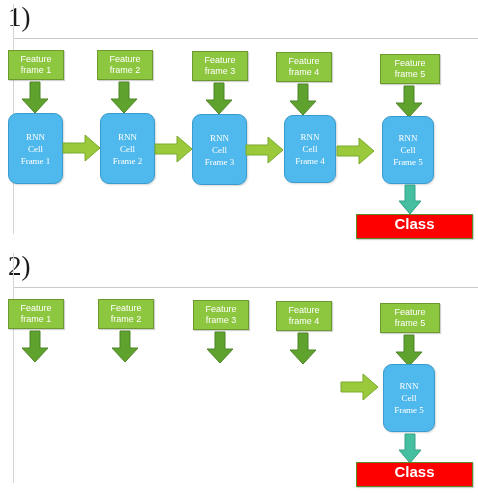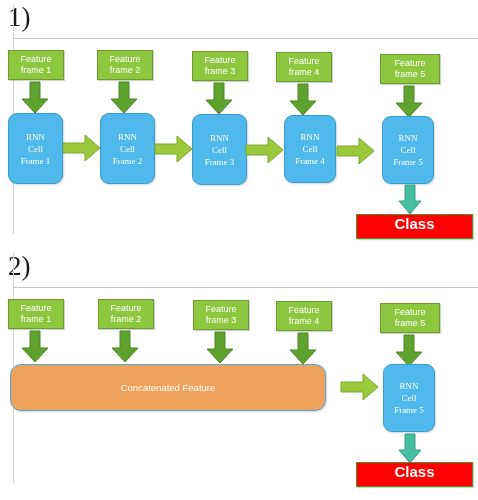--- a/index.html
+++ b/index.html
@@ -259,23 +259,20 @@
     <svg width="28" height="32" viewBox="0 0 28 32">
         <path d="M9 0 H19 V17 H27 L14 31 L1 17 H9 Z" fill="#5FA22E" stroke="#4d8526" stroke-width="1"></path>
       </svg>
   </div>
   <div class="arrow" style="left:395px; top:335px;">
     <svg width="28" height="32" viewBox="0 0 28 32">
         <path d="M9 0 H19 V17 H27 L14 31 L1 17 H9 Z" fill="#5FA22E" stroke="#4d8526" stroke-width="1"></path>
       </svg>
   </div>
 
-  <div class="concat-box" style="left:10px; top:364px; width:316px; height:47px;">
-    <span>Concatenated Feature</span>
-  </div>
 
   <div class="arrow" style="left:341px; top:373px;">
     <svg width="38" height="28" viewBox="0 0 38 28">
         <path d="M0 9 H22 V1 L37 14 L22 27 V19 H0 Z" fill="#9ACA3C" stroke="#7aa92d" stroke-width="1"></path>
       </svg>
   </div>
 
   <div class="rnn-box" style="left:383px; top:364px; width:52px; height:68px;">
     <span>RNN</span>
     <span>Cell</span>

